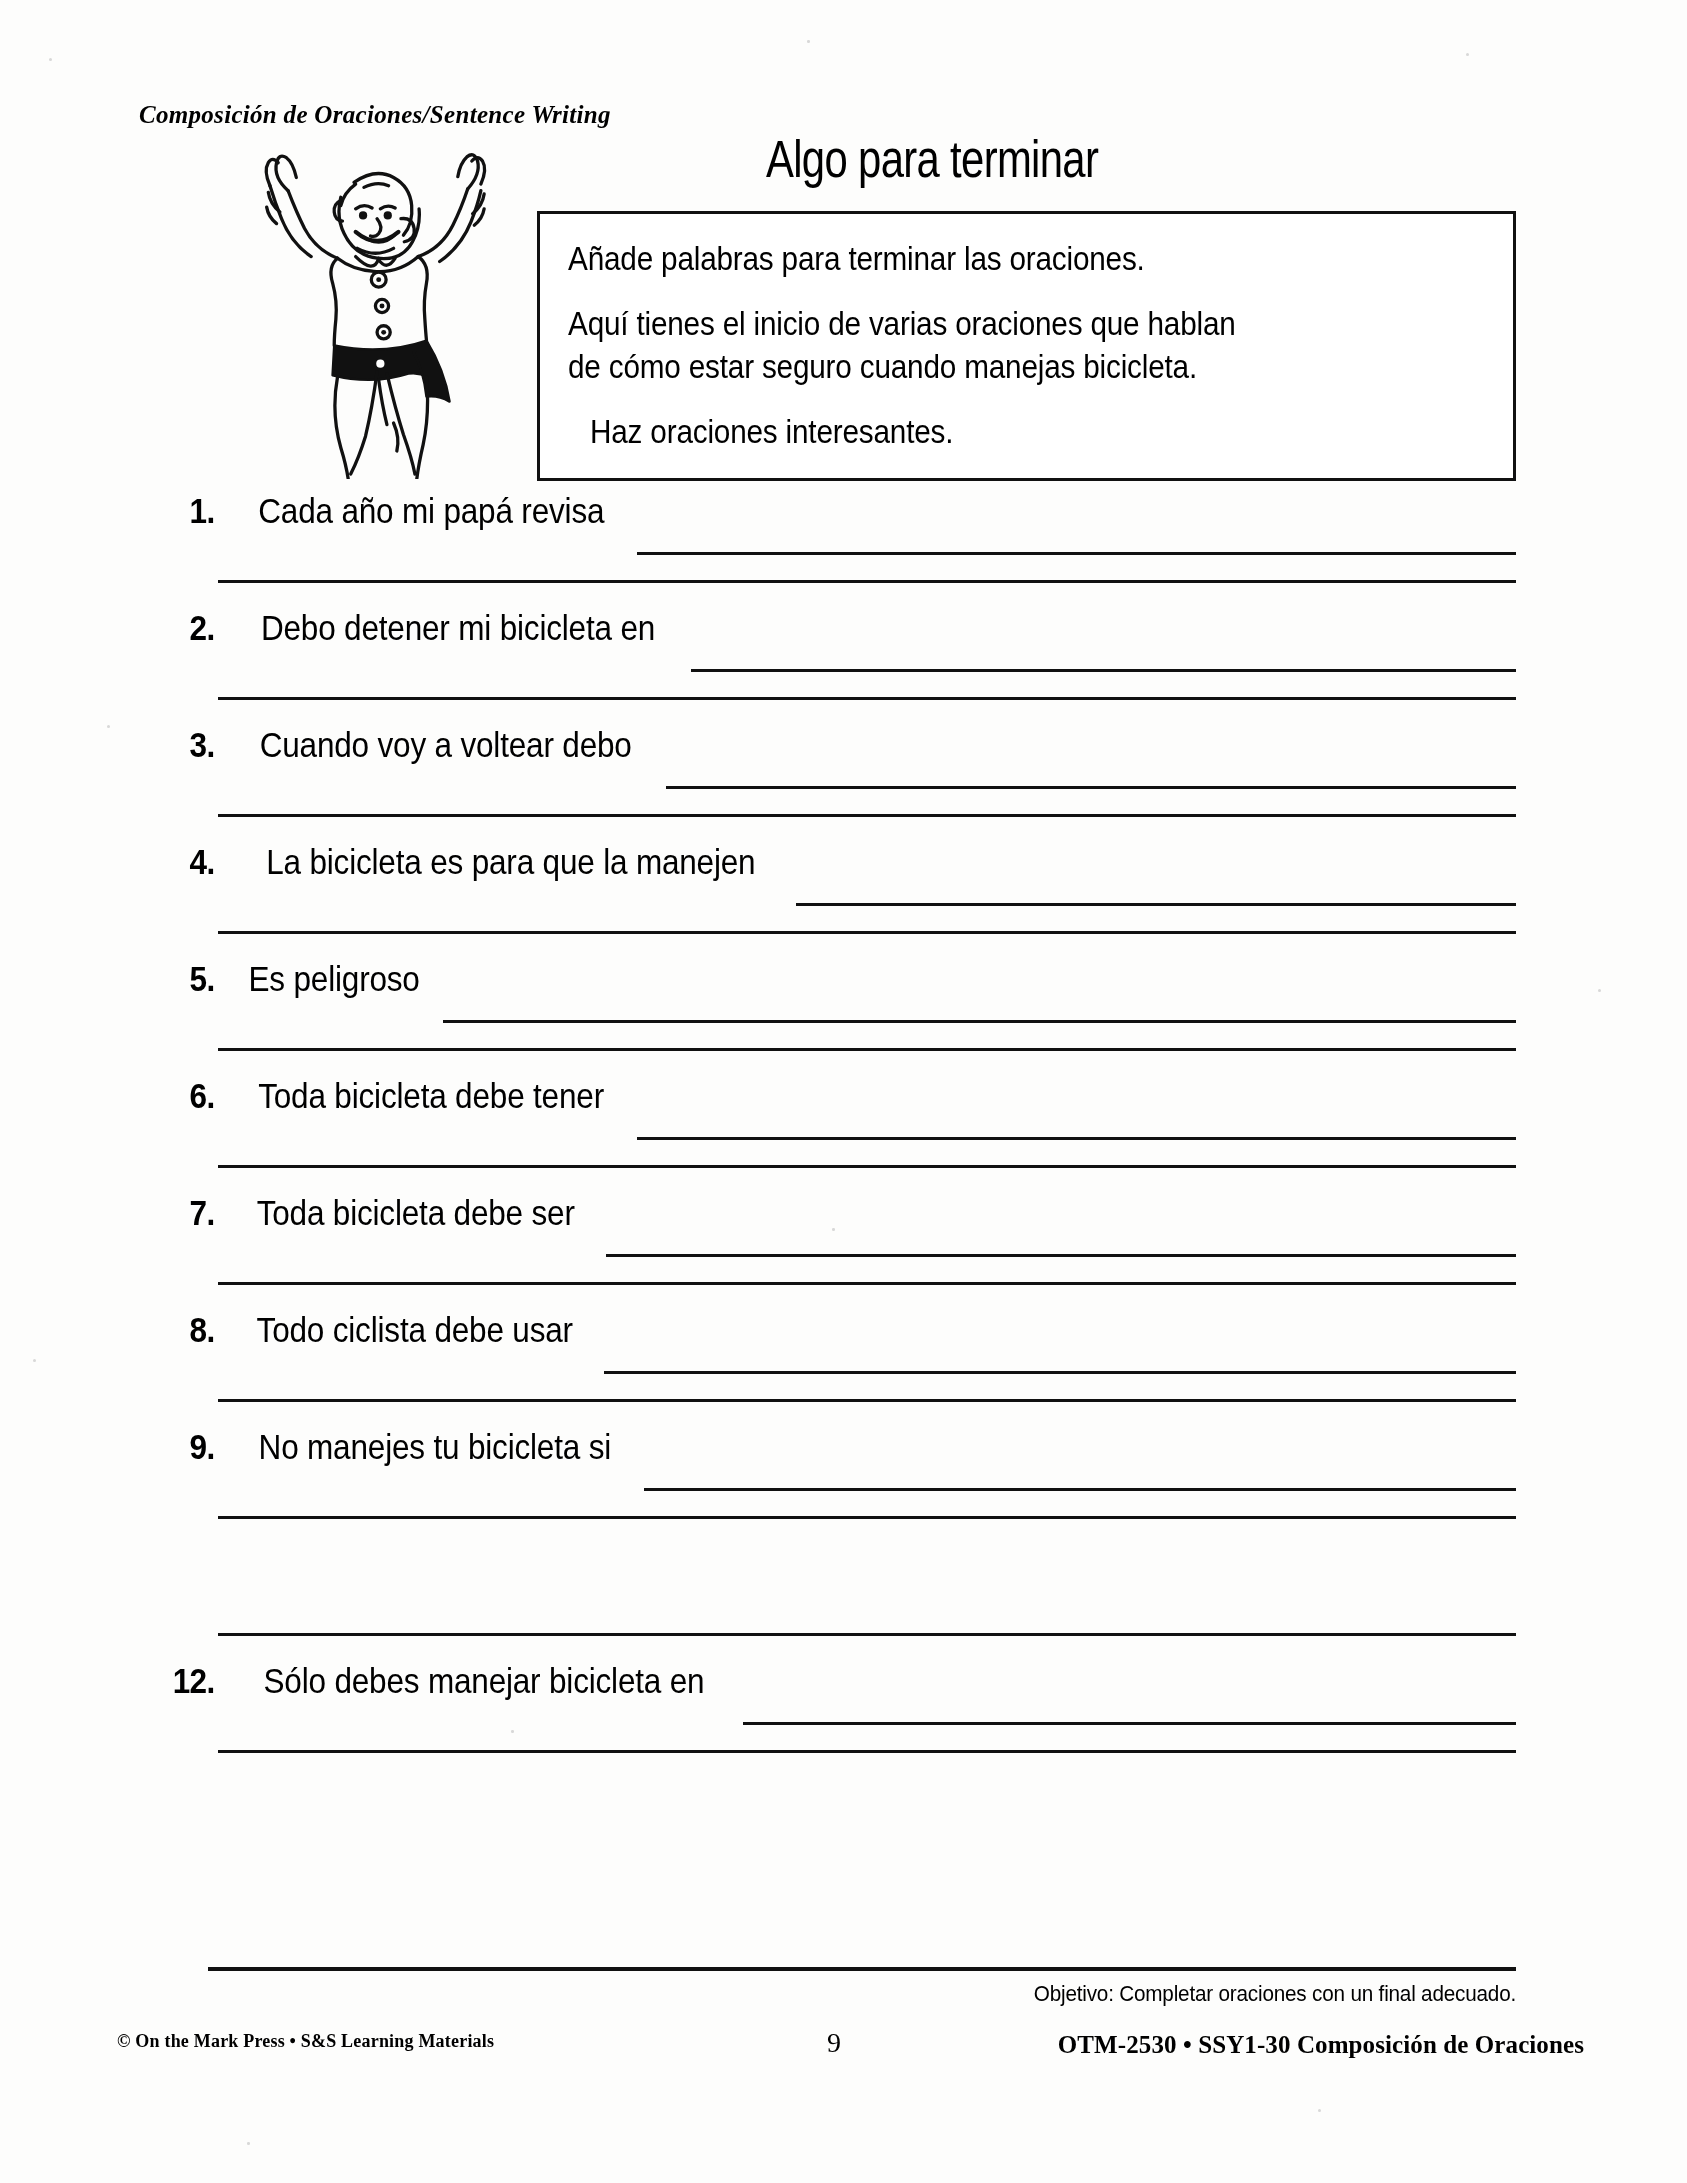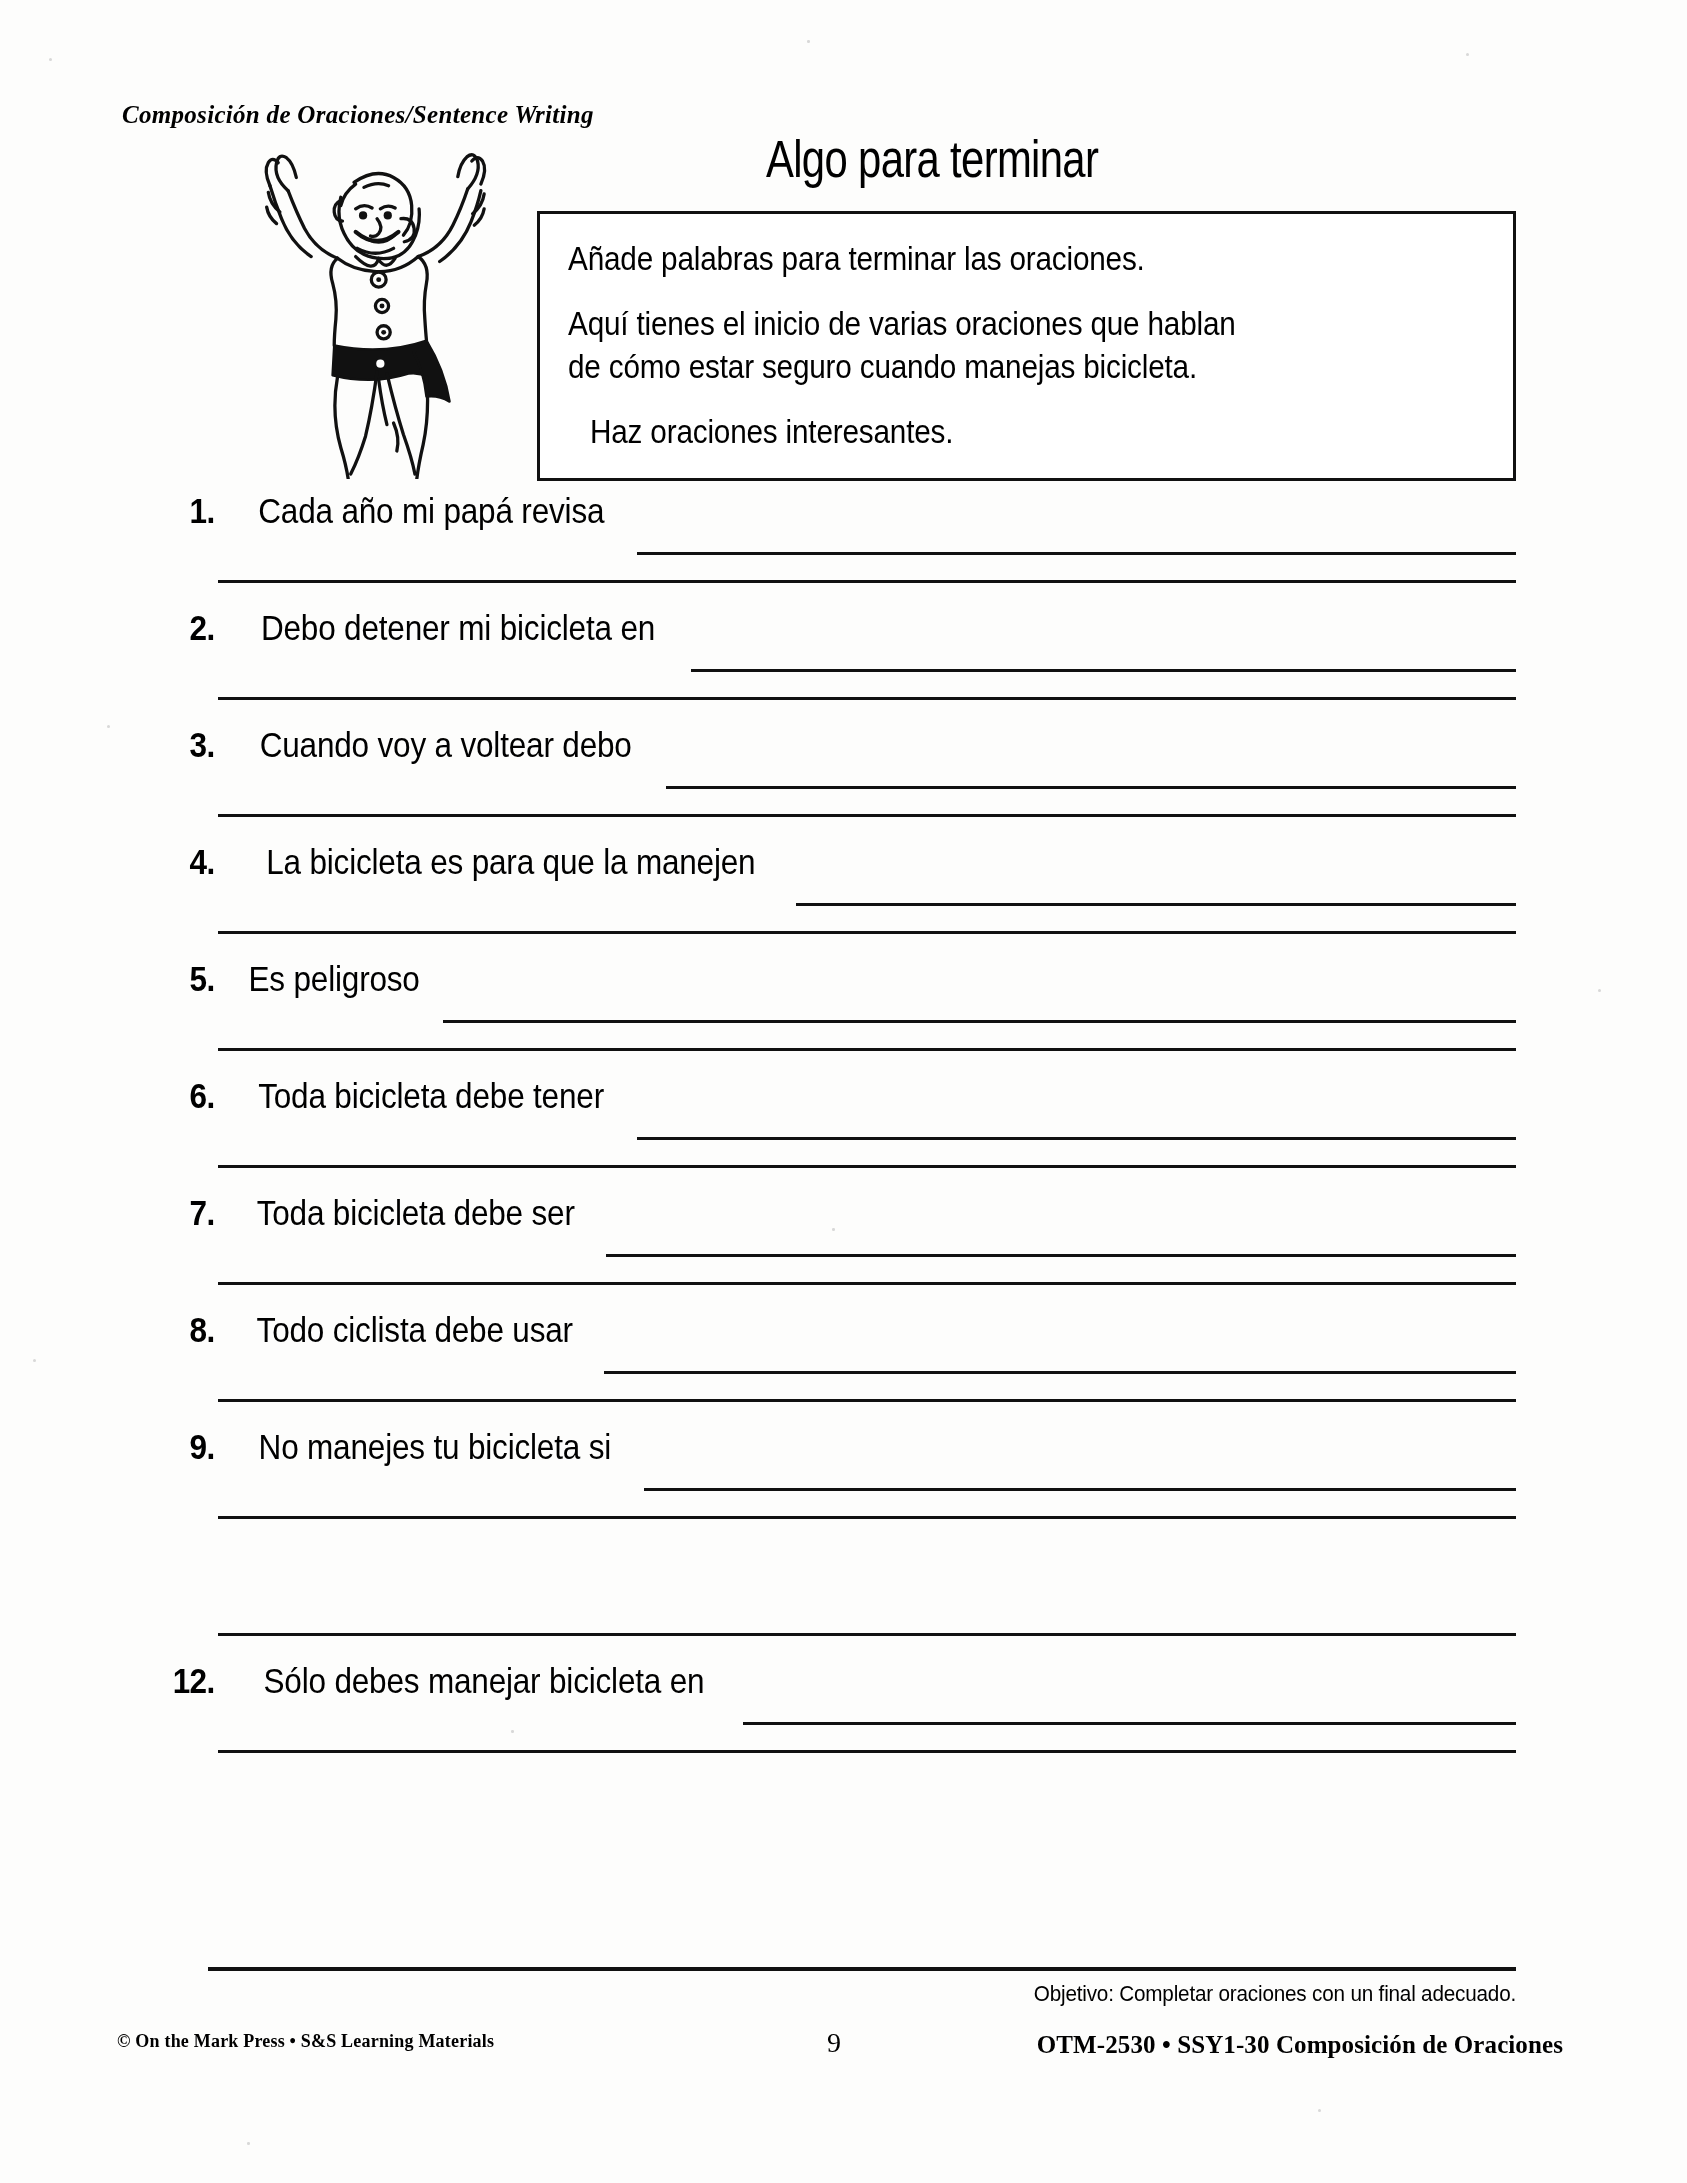--- a/index.html
+++ b/index.html
@@ -21,21 +21,21 @@
   .speckle {
     position: absolute;
     background: #b9b9b9;
     border-radius: 50%;
     opacity: .55;
   }
 
   
   .kicker {
     position: absolute;
-    left: 122px;
+    left: 139px;
     top: 101px;
     font-family: "Liberation Serif", serif;
     font-weight: bold;
     font-style: italic;
     font-size: 25px;
     letter-spacing: 0.3px;
     white-space: nowrap;
   }
 
   .title {
@@ -177,21 +177,21 @@
   }
   .foot-page {
     position: absolute;
     left: 827px;
     top: 2027px;
     font-family: "Liberation Serif", serif;
     font-size: 28px;
   }
   .foot-right {
     position: absolute;
-    right: 124px;
+    right: 103px;
     top: 2031px;
     font-family: "Liberation Serif", serif;
     font-weight: bold;
     font-size: 25px;
     letter-spacing: 0.1px;
     white-space: nowrap;
   }
 </style>
 </head>
 <body>

